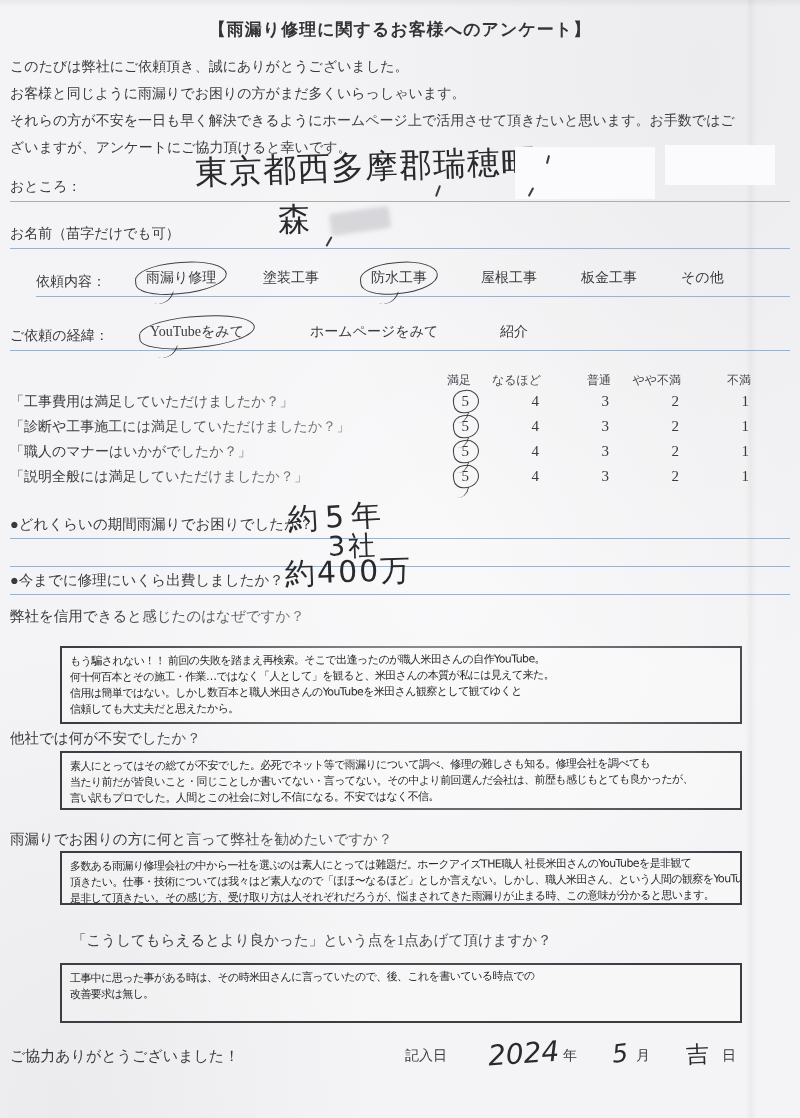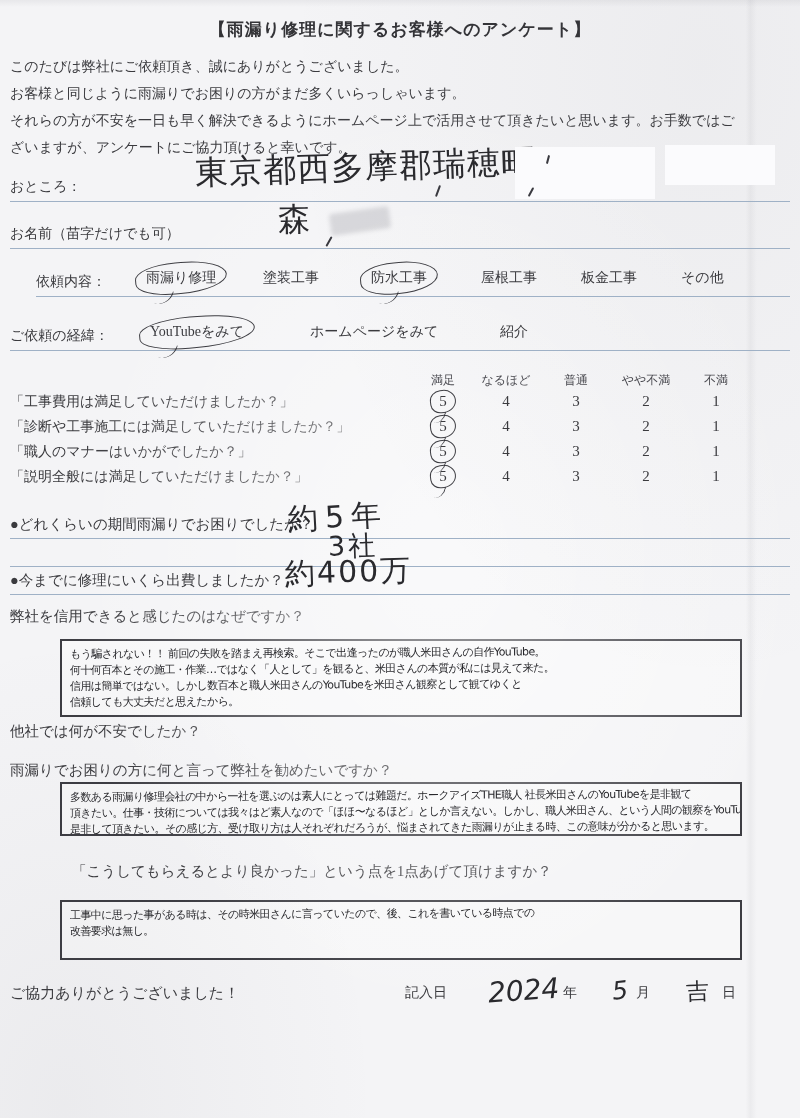--- a/index.html
+++ b/index.html
@@ -43,21 +43,21 @@
   }
   .circled::after{
     content:''; position:absolute; left:10px; bottom:-19px; width:15px; height:17px;
     border-right:1.7px solid rgba(42,42,48,.9); border-radius:0 0 100% 0; transform:rotate(16deg);
   }
   .rtable{ margin:14px 10px 0 10px; }
   .rt-row{ display:flex; align-items:center; height:25px; }
   .rt-head-row{ height:24px; align-items:flex-end; }
   .rt-q-spacer,.rt-q{ width:405px; }
   .rt-q{ font-size:14px; white-space:nowrap; }
-  .rt-cell{ text-align:center; font-size:15px; position:relative; }
+  .rt-cell{ text-align:right; font-size:15px; position:relative; }
   .rt-c0{ width:56px; } .rt-c1,.rt-c2,.rt-c3,.rt-c4{ width:70px; }
   .rt-head{ font-size:12px; color:#4a4a50; }
   .rt-num{ display:inline-block; position:relative; padding:0 2px; }
   .circled-num::before{
     content:''; position:absolute; inset:-3px -7px; border:1.6px solid rgba(42,42,48,.9);
     border-radius:50% 55% 58% 46%; transform:rotate(-7deg);
   }
   .circled-num::after{
     content:''; position:absolute; left:-2px; bottom:-14px; width:9px; height:13px;
     border-right:1.6px solid rgba(42,42,48,.9); border-radius:0 0 100% 0; transform:rotate(12deg);
@@ -68,22 +68,22 @@
   .ans-hw{ font-size:30px; }
   .ans-0{ left:278px; top:-14px; letter-spacing:7px; transform:rotate(-3deg); }
   .ans-1{ left:318px; top:-11px; font-size:27px; letter-spacing:3px; transform:rotate(-2deg); }
   .ans-2{ left:275px; top:-15px; letter-spacing:2px; transform:rotate(-2deg); }
   .free-label{ margin:0 10px; font-size:14.5px; }
   .fl-0{ margin-top:12px; } .fl-1{ margin-top:5px; } .fl-2{ margin-top:20px; } .fl-3{ margin-top:26px; margin-left:72px; }
   .free-box{
     margin-left:60px; margin-right:58px; border:2px solid #3c3c42; background:rgba(255,255,255,.25);
     padding:4px 8px 0 8px; overflow:hidden;
   }
-  .fb-0{ margin-top:13px; height:70px; } .fb-1{ margin-top:3px; height:51px; }
-  .fb-2{ margin-top:2px; height:46px; } .fb-3{ margin-top:19px; height:52px; }
+  .fb-0{ margin-top:20px; height:70px; } .fb-1{ margin-top:3px; height:51px; }
+  .fb-2{ margin-top:2px; height:46px; } .fb-3{ margin-top:13px; height:52px; }
   .hw-line{ font-size:11px; line-height:16px; letter-spacing:-0.6px; white-space:nowrap; color:#28282c;
             font-family:"DejaVu Sans",sans-serif; transform:rotate(-0.3deg); }
   .footer{ position:relative; margin:16px 10px 0 10px; height:44px; font-size:15px; }
   .thanks{ position:absolute; left:0; top:8px; }
   .d-label{ position:absolute; left:395px; top:8px; font-size:14px; }
   .d-unit{ position:absolute; top:8px; font-size:14px; }
   .d-year-u{ left:553px; } .d-month-u{ left:626px; } .d-day-u{ left:712px; }
   .d-hw{ position:absolute; font-style:italic; }
   .d-year{ left:478px; top:-2px; font-size:28px; transform:rotate(-4deg); }
   .d-month{ left:602px; top:0px; font-size:25px; transform:rotate(-6deg); }
@@ -196,20 +196,25 @@
 
   <div class="free-label fl-0">弊社を信用できると感じたのはなぜですか？</div>
   <div class="free-box fb-0">
     <div class="hw-line">もう騙されない！！ 前回の失敗を踏まえ再検索。そこで出逢ったのが職人米田さんの自作YouTube。</div>
     <div class="hw-line">何十何百本とその施工・作業…ではなく「人として」を観ると、米田さんの本質が私には見えて来た。</div>
     <div class="hw-line">信用は簡単ではない。しかし数百本と職人米田さんのYouTubeを米田さん観察として観てゆくと</div>
     <div class="hw-line">信頼しても大丈夫だと思えたから。</div>
   </div>
 
   <div class="free-label fl-1">他社では何が不安でしたか？</div>
+  <div class="free-box fb-1">
+    <div class="hw-line">素人にとってはその総てが不安でした。必死でネット等で雨漏りについて調べ、修理の難しさも知る。修理会社を調べても</div>
+    <div class="hw-line">当たり前だが皆良いこと・同じことしか書いてない・言ってない。その中より前回選んだ会社は、前歴も感じもとても良かったが、</div>
+    <div class="hw-line">言い訳もプロでした。人間とこの社会に対し不信になる。不安ではなく不信。</div>
+  </div>
 
   <div class="free-label fl-2">雨漏りでお困りの方に何と言って弊社を勧めたいですか？</div>
   <div class="free-box fb-2">
     <div class="hw-line">多数ある雨漏り修理会社の中から一社を選ぶのは素人にとっては難題だ。ホークアイズTHE職人 社長米田さんのYouTubeを是非観て</div>
     <div class="hw-line">頂きたい。仕事・技術については我々はど素人なので「ほほ〜なるほど」としか言えない。しかし、職人米田さん、という人間の観察をYouTubeで</div>
     <div class="hw-line">是非して頂きたい。その感じ方、受け取り方は人それぞれだろうが、悩まされてきた雨漏りが止まる時、この意味が分かると思います。</div>
   </div>
 
   <div class="free-label fl-3">「こうしてもらえるとより良かった」という点を1点あげて頂けますか？</div>
   <div class="free-box fb-3">

